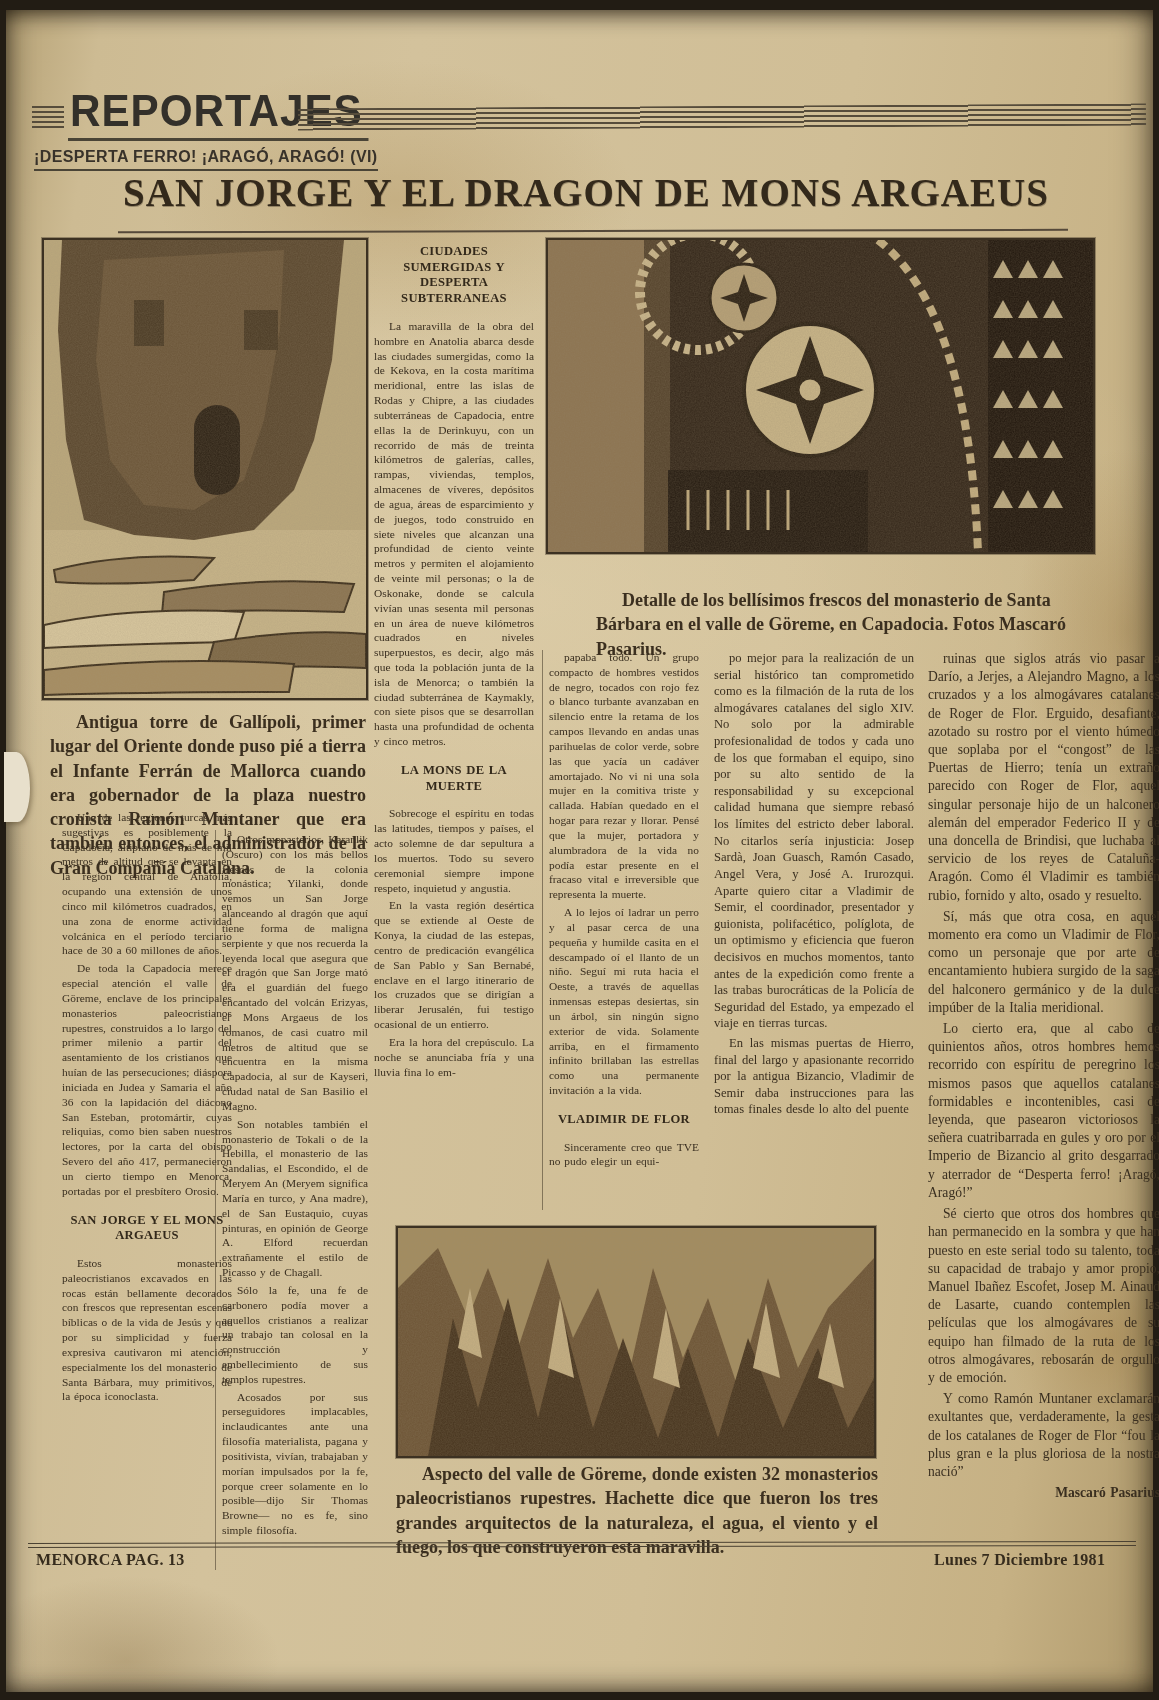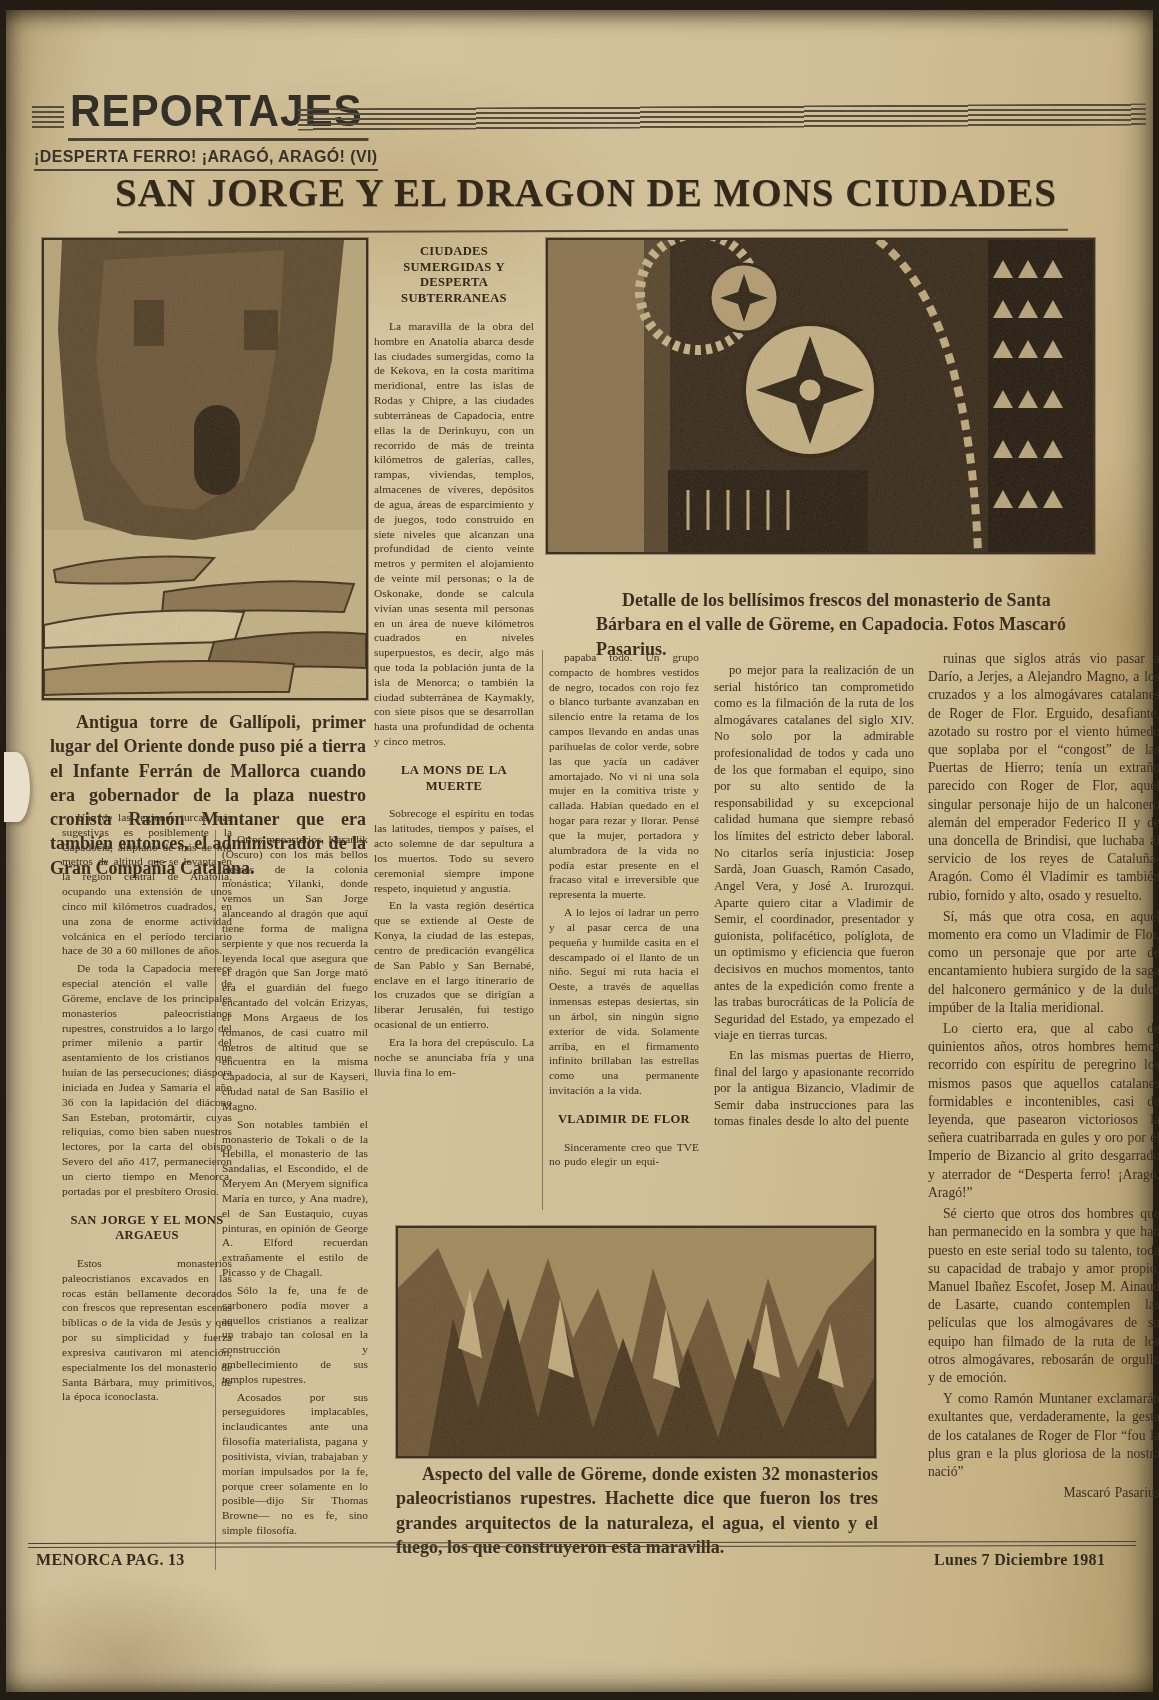--- a/index.html
+++ b/index.html
@@ -56,44 +56,44 @@
   
   .col{
     position:absolute;text-align:justify;color:#3a2f20;overflow:hidden;
     font-size:11.4px;line-height:1.3;word-spacing:1px;
   }
   .col p{margin:0 0 3px;text-indent:15px;}
   .col .subhead{
     font-weight:bold;text-align:center;text-indent:0;
     font-size:12.6px;line-height:1.25;margin:14px 6px 12px;letter-spacing:.3px;color:#33291b;
   }
-  .col5x{font-size:12.6px;line-height:1.32;margin-top:12px;}
+  .col5x{font-size:12.6px;line-height:1.32;}
   .col6x{font-size:13.6px;line-height:1.34;}
-  .sig{display:block;text-align:right;font-weight:normal;text-indent:0;}
+  .sig{display:block;text-align:right;font-weight:bold;text-indent:0;}
   .vrule{position:absolute;width:1px;background:rgba(66,55,38,.55);}
   
   .footer-rule{position:absolute;left:22px;top:1532px;width:1108px;height:3px;
     border-top:1px solid #4a4132;border-bottom:1px solid #4a4132;transform:rotate(-.1deg);}
   .footer-left,.footer-right{
     position:absolute;top:1541px;font-weight:bold;font-size:16px;color:#362c1d;letter-spacing:.3px;}
   .footer-left{left:30px;}
   .footer-right{left:928px;}
 </style>
 </head>
 <body>
 
 <div class="page">
 
   <div class="tear"></div>
 
   <div class="masthead-block rib"></div>
   <div class="masthead-title">REPORTAJES</div>
   <div class="masthead-lines rib"></div>
   <div class="kicker">¡DESPERTA FERRO! ¡ARAGÓ, ARAGÓ! (VI)</div>
-  <div class="headline">SAN JORGE Y EL DRAGON DE MONS CIUDADES</div>
+  <div class="headline">SAN JORGE Y EL DRAGON DE MONS ARGAEUS</div>
   <div class="headline-rule"></div>
 
   <div class="photo" style="left:36px;top:228px;width:322px;height:458px;">
     <svg viewBox="0 0 322 458" preserveAspectRatio="none">
       <defs>
         <filter id="g1">
             <feTurbulence type="fractalNoise" baseFrequency="0.9" numOctaves="2" result="n"></feTurbulence>
             <feColorMatrix in="n" type="matrix" values="0 0 0 0 0.35 0 0 0 0 0.28 0 0 0 0 0.18 0 0 0 0.28 0"></feColorMatrix>
           </filter>
       </defs>

